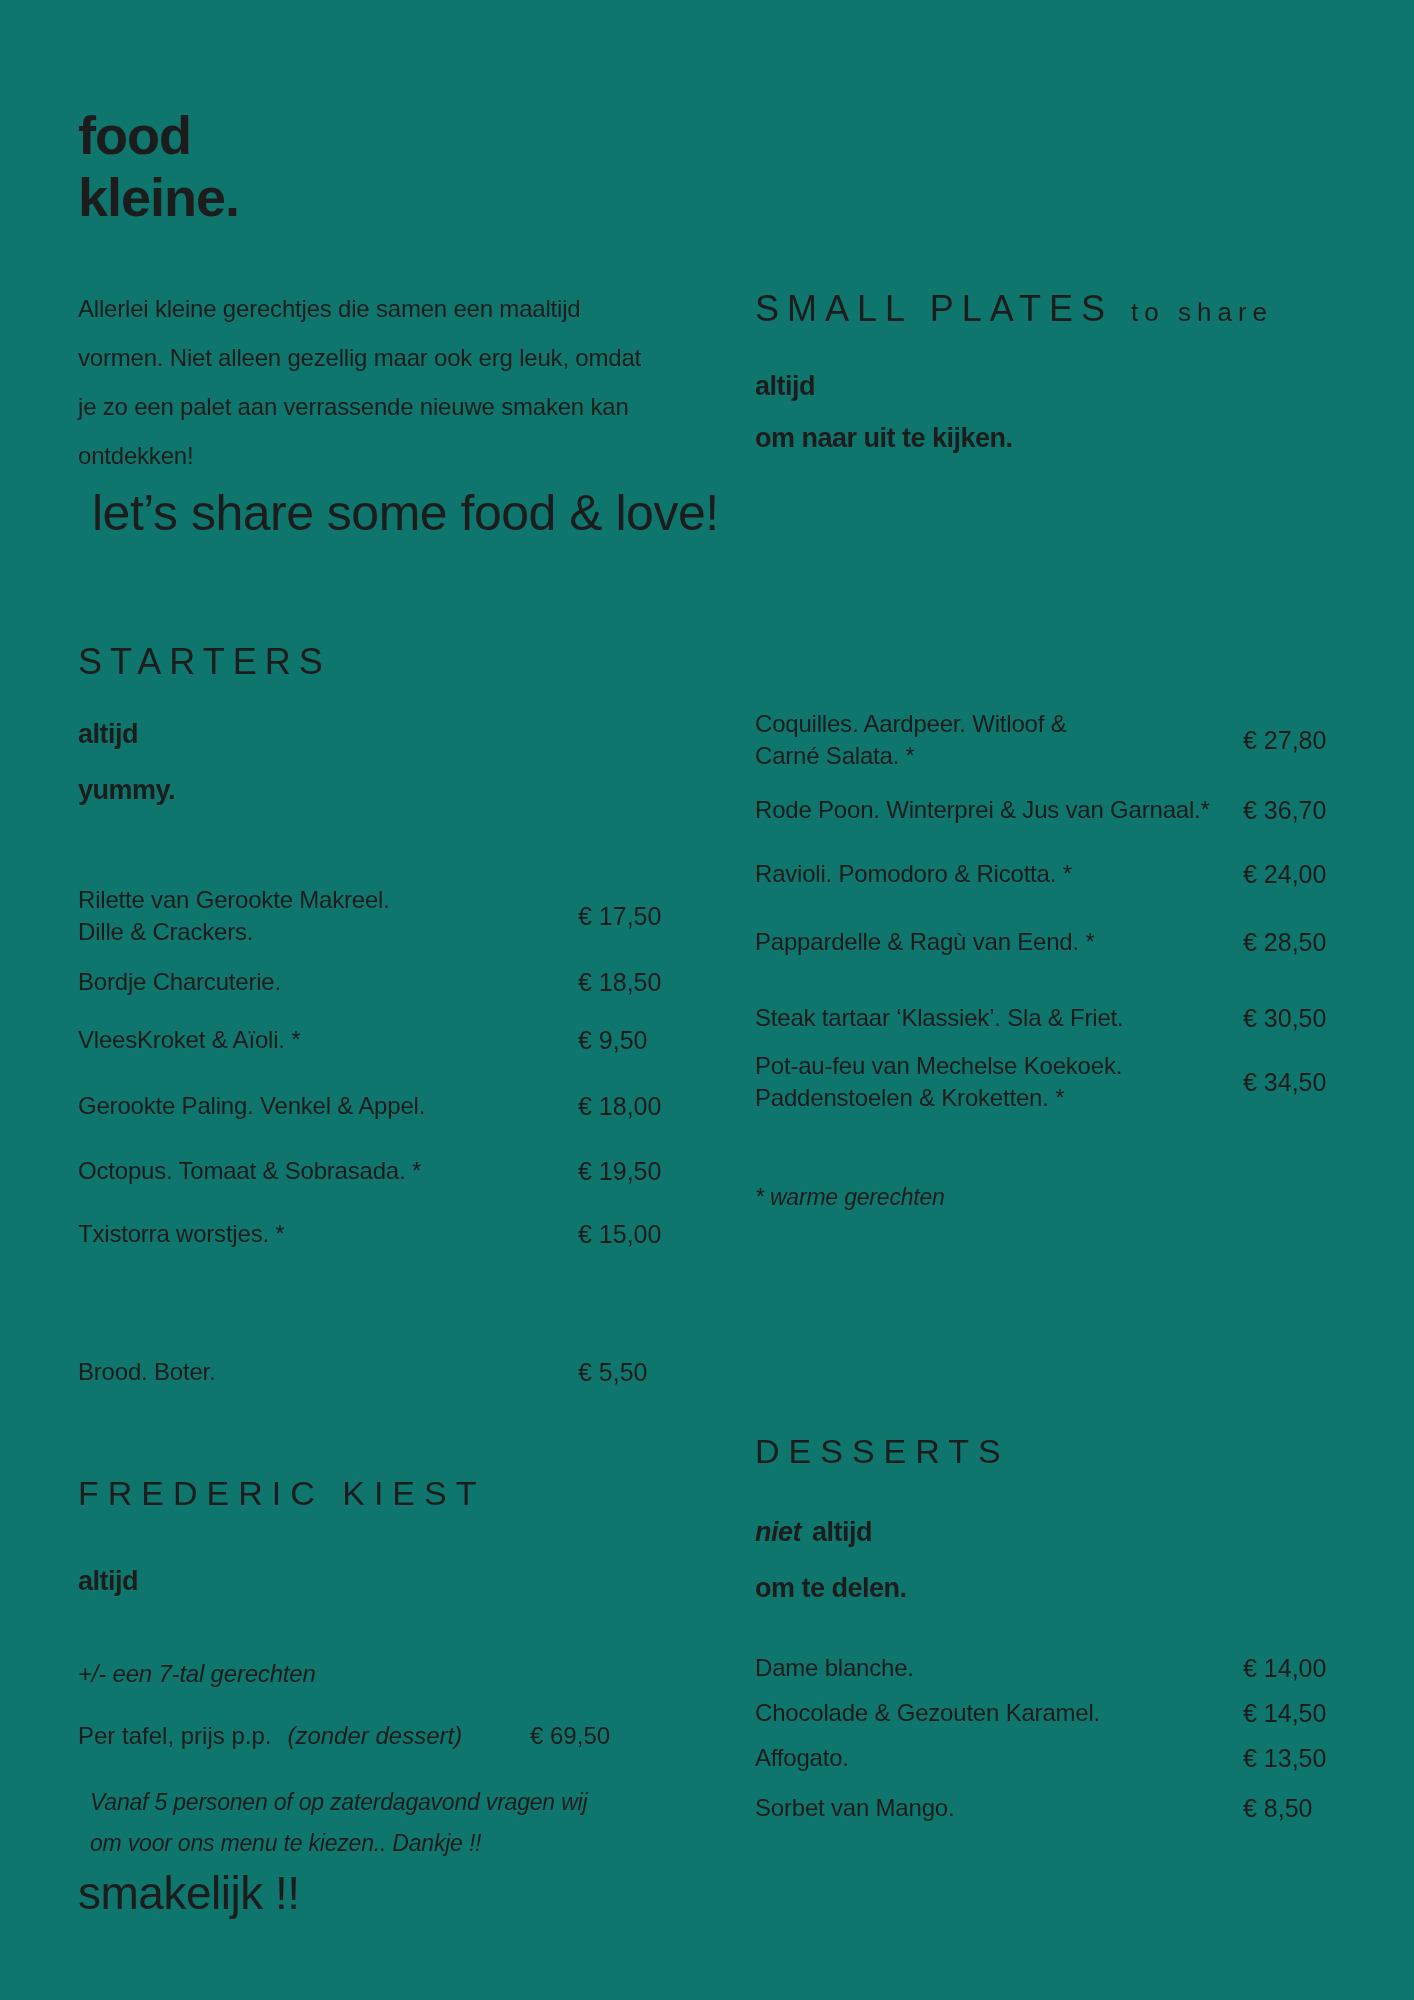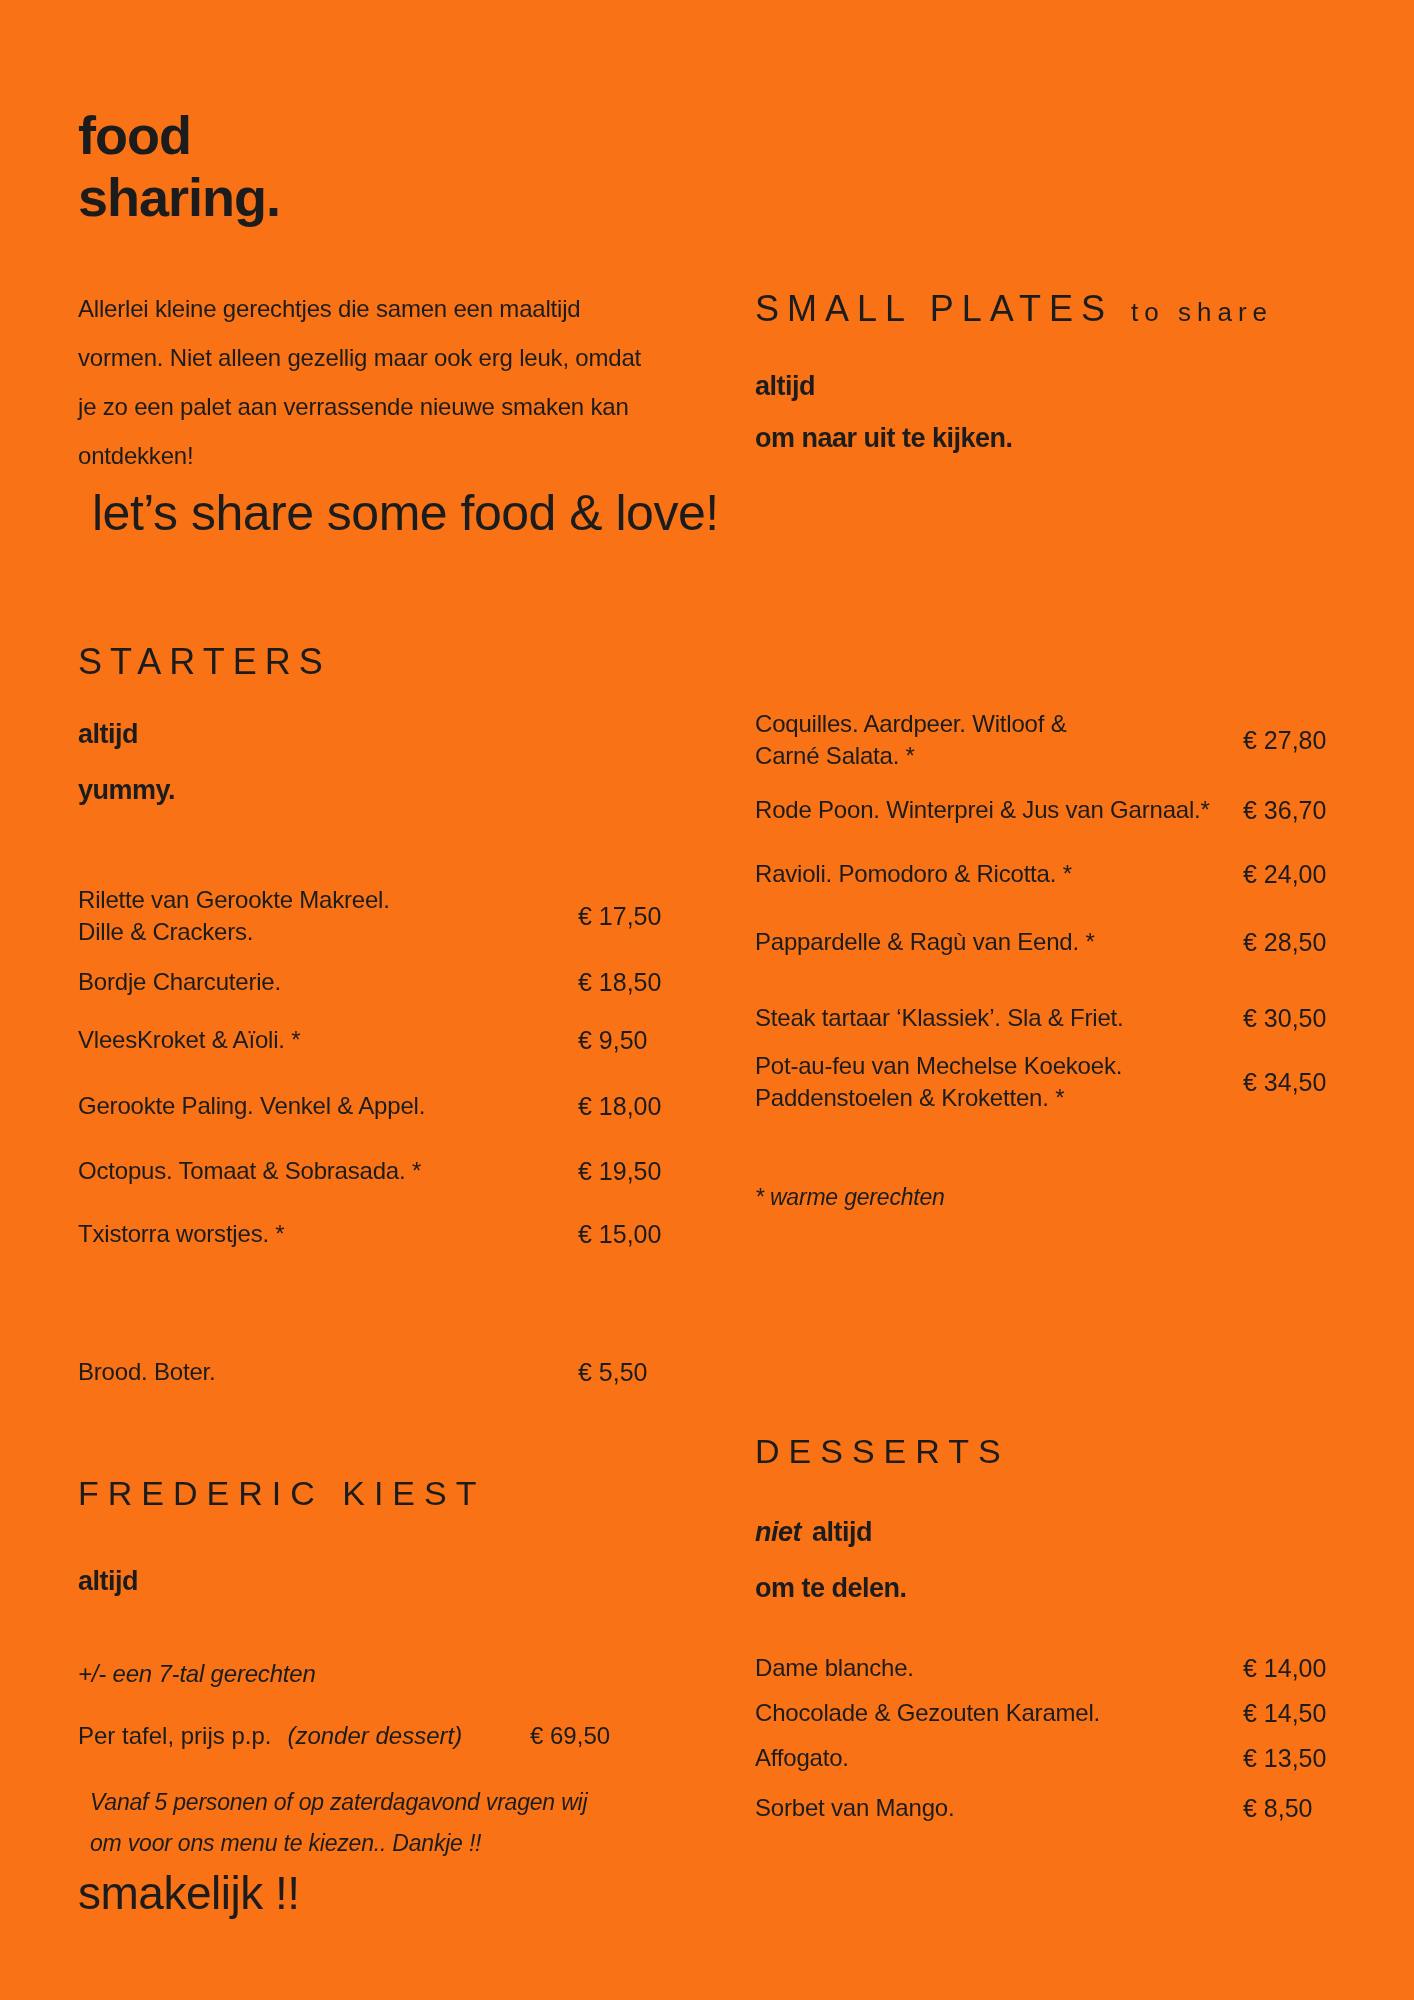--- a/index.html
+++ b/index.html
@@ -1,20 +1,20 @@
 <!DOCTYPE html>
 <html><head>
 <meta charset="utf-8">
 <style>
   html, body { margin: 0; padding: 0; background: #ffffff; }
   #page {
     position: relative;
     width: 1414px;
     height: 2000px;
-    background: #f97316;
+    background: #0f766e;
     color: #1c1c1c;
     font-family: "Liberation Sans", "DejaVu Sans", sans-serif;
     overflow: hidden;
   }
   .abs { position: absolute; }
 
   
   .page-title {
     left: 78px; top: 104px;
     font-size: 54px; font-weight: bold;
@@ -82,21 +82,21 @@
   .chef-price-row .chef-price { position: absolute; left: 452px; top: 0; }
   .closing { font-size: 46px; font-weight: normal; letter-spacing: -0.5px; }
 </style>
 </head>
 <body>
 
 <div id="page">
 
   <div class="abs page-title left-col">
     <div>food</div>
-    <div>sharing.</div>
+    <div>kleine.</div>
   </div>
 
   <div class="abs intro">
     <div>Allerlei kleine gerechtjes die samen een maaltijd</div>
     <div>vormen. Niet alleen gezellig maar ook erg leuk, omdat</div>
     <div>je zo een palet aan verrassende nieuwe smaken kan</div>
     <div>ontdekken!</div>
   </div>
 
   <div class="abs tagline">let’s share some food &amp; love!</div>

